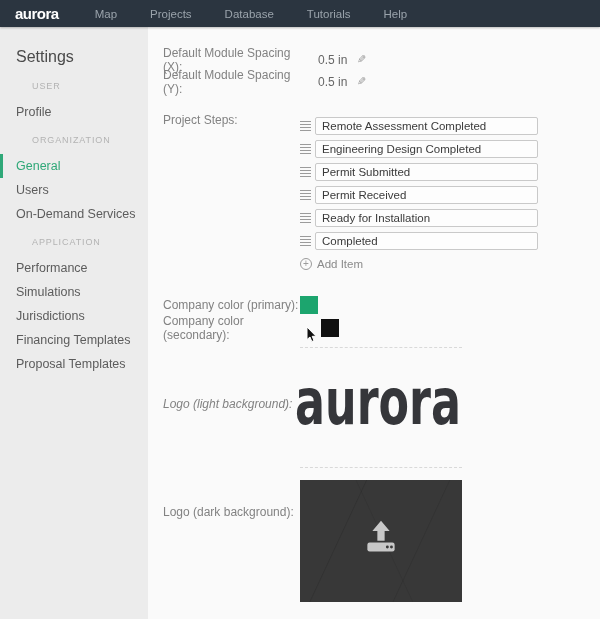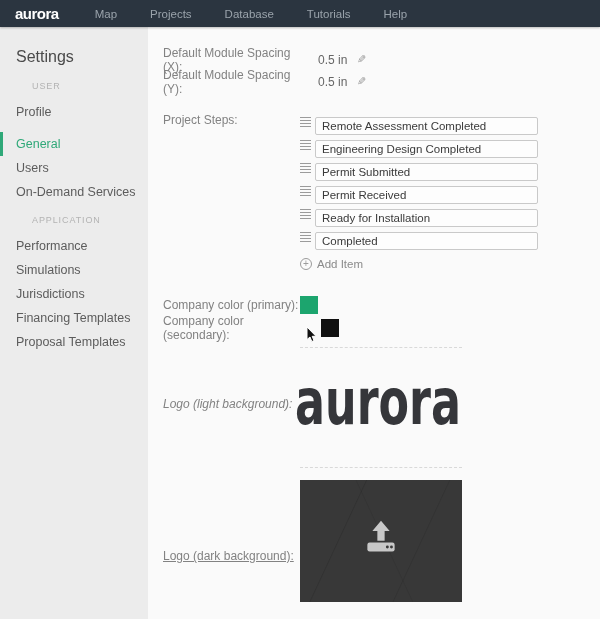--- a/index.html
+++ b/index.html
@@ -36,21 +36,21 @@
   .lab-col { width:137px; flex:none; }
   .flexrow { display:flex; align-items:center; }
 
   .row-x { top:25px; left:15px; height:15px; }
   .row-y { top:47px; left:15px; height:15px; }
   .field-value { font-size:12px; color:#666; margin-left:18px; }
   .edit-icon { font-size:11px; color:#9b9b9b; margin-left:10px; cursor:pointer;
     display:inline-block; transform:scaleX(-1); }
 
   .steps-label { top:86px; left:15px; line-height:14px; }
-  .step-row { left:152px; height:18px; display:flex; }
+  .step-row { left:152px; height:18px; display:flex; align-items:center; }
   .drag-handle { width:11px; height:10px; flex:none; margin-right:4px; cursor:grab;
     background:repeating-linear-gradient(to bottom,#9b9b9b 0,#9b9b9b 1px,transparent 1px,transparent 3px); }
   .step-input { width:223px; height:18px; border:1px solid #c9c9c9; border-radius:2px;
     background:#fdfdfd; font-family:"Liberation Sans",sans-serif; font-size:11.5px;
     color:#3a3a3a; padding:0 6px; outline:none; }
 
   .add-item { top:230px; left:152px; height:13px; cursor:pointer; }
   .add-icon { width:12px; height:12px; border:1px solid #9b9b9b; border-radius:50%;
     position:relative; flex:none; }
   .add-icon::before { content:"+"; position:absolute; left:0; top:0; width:10px; height:10px;
@@ -64,21 +64,21 @@
   .cursor-icon { top:300px; left:158px; width:12px; height:16px; z-index:4; }
 
   .divider { border-top:1px dashed #d9d9d9; width:162px; left:152px; height:0; }
   .div-1 { top:320px; } .div-2 { top:440px; }
 
   .light-label { top:371px; left:15px; line-height:13px;font-style:italic; }
   .wordmark-box { top:349px; left:147px; width:172px; height:60px; cursor:pointer; }
   .wordmark-box text { font-family:"DejaVu Sans","Liberation Sans",sans-serif;
     font-weight:bold; fill:#35363a; }
 
-  .dark-label { top:522px; left:15px; line-height:14px;text-decoration:underline; }
+  .dark-label { top:478px; left:15px; line-height:14px; }
   .dark-box { top:453px; left:152px; width:162px; height:122px; background:#383838;
     display:flex; align-items:center; justify-content:center; cursor:pointer;
     background-image:
       linear-gradient(115deg, transparent 30%, rgba(0,0,0,.12) 30.4%, transparent 31%),
       linear-gradient(115deg, transparent 68%, rgba(0,0,0,.10) 68.4%, transparent 69%),
       linear-gradient(245deg, transparent 48%, rgba(0,0,0,.08) 48.4%, transparent 49%); }
   .upload-icon { margin-top:-8px; }
 </style>
 </head>
 <body>
@@ -97,20 +97,21 @@
   </header>
 
   <aside class="sidebar">
     <div class="side-title">Settings</div>
 
     <div class="section-label sl-user">USER</div>
     <div class="side-group g1">
       <div class="side-item">Profile</div>
     </div>
 
+    <div class="section-label sl-org">ORGANIZATION</div>
     <div class="side-group g2">
       <div class="side-item active">General</div>
       <div class="side-item">Users</div>
       <div class="side-item">On-Demand Services</div>
     </div>
 
     <div class="section-label sl-app">APPLICATION</div>
     <div class="side-group g3">
       <div class="side-item">Performance Simulations</div>
       <div class="side-item">Jurisdictions</div>

